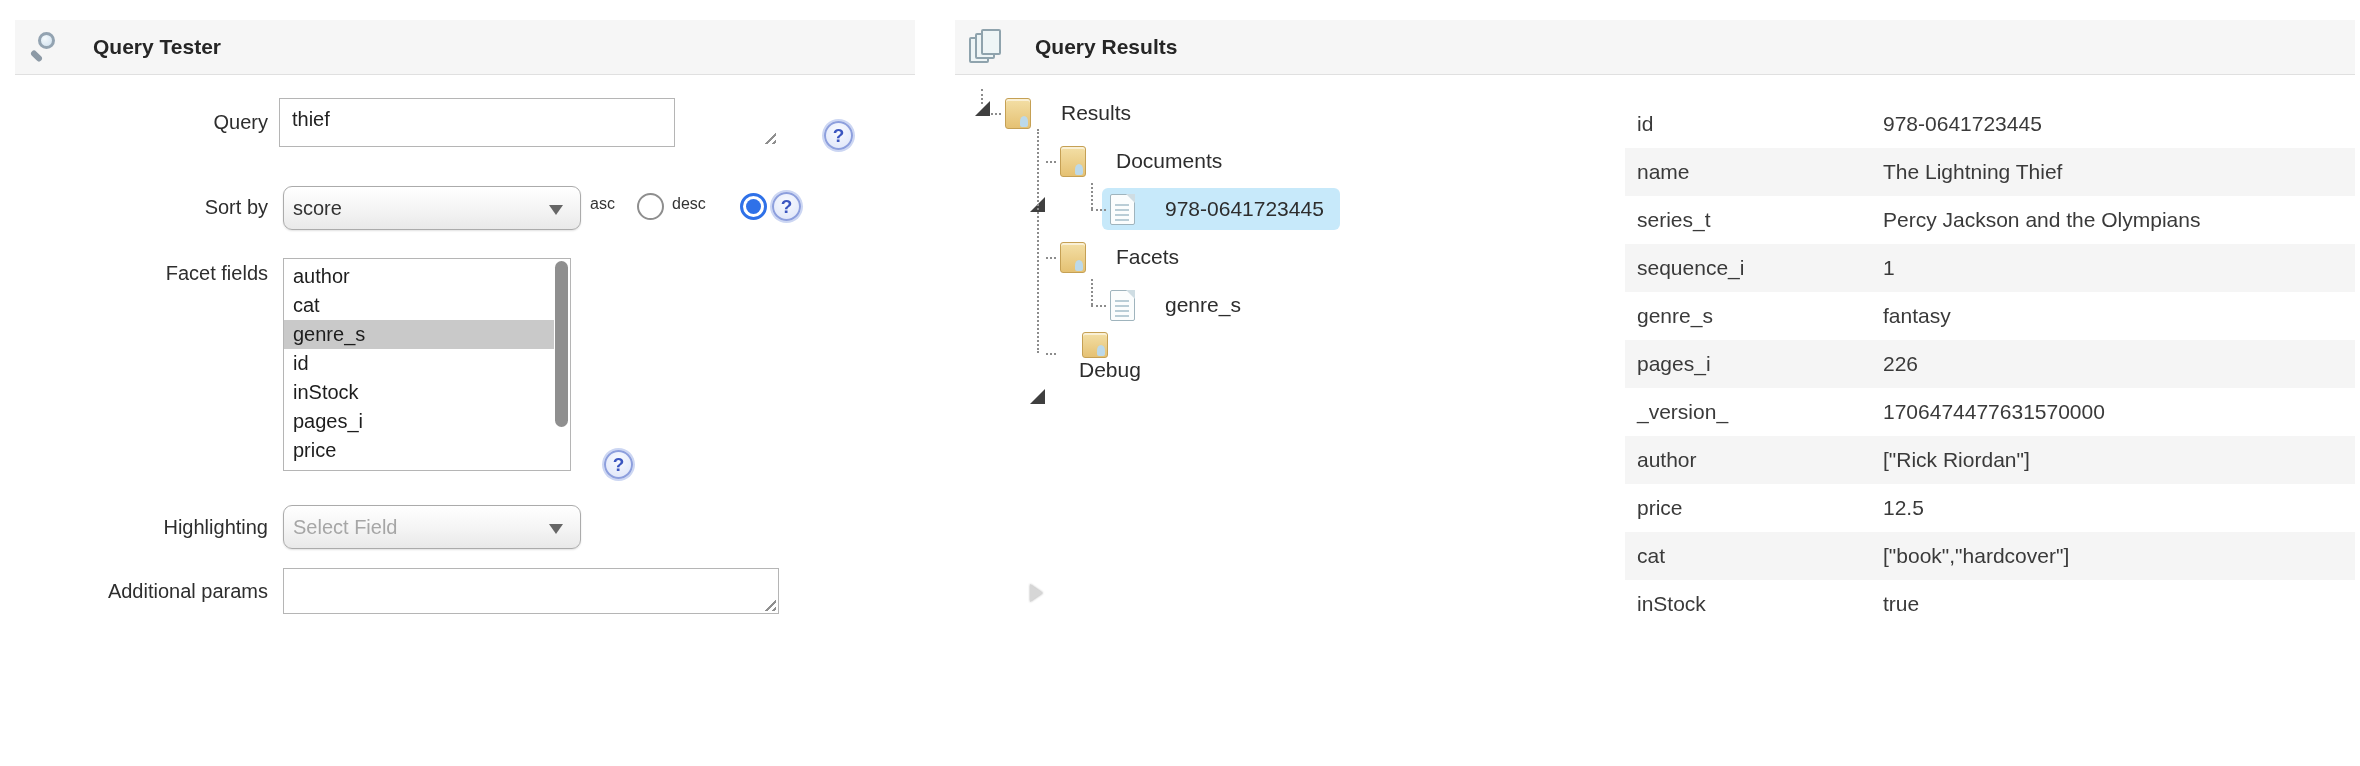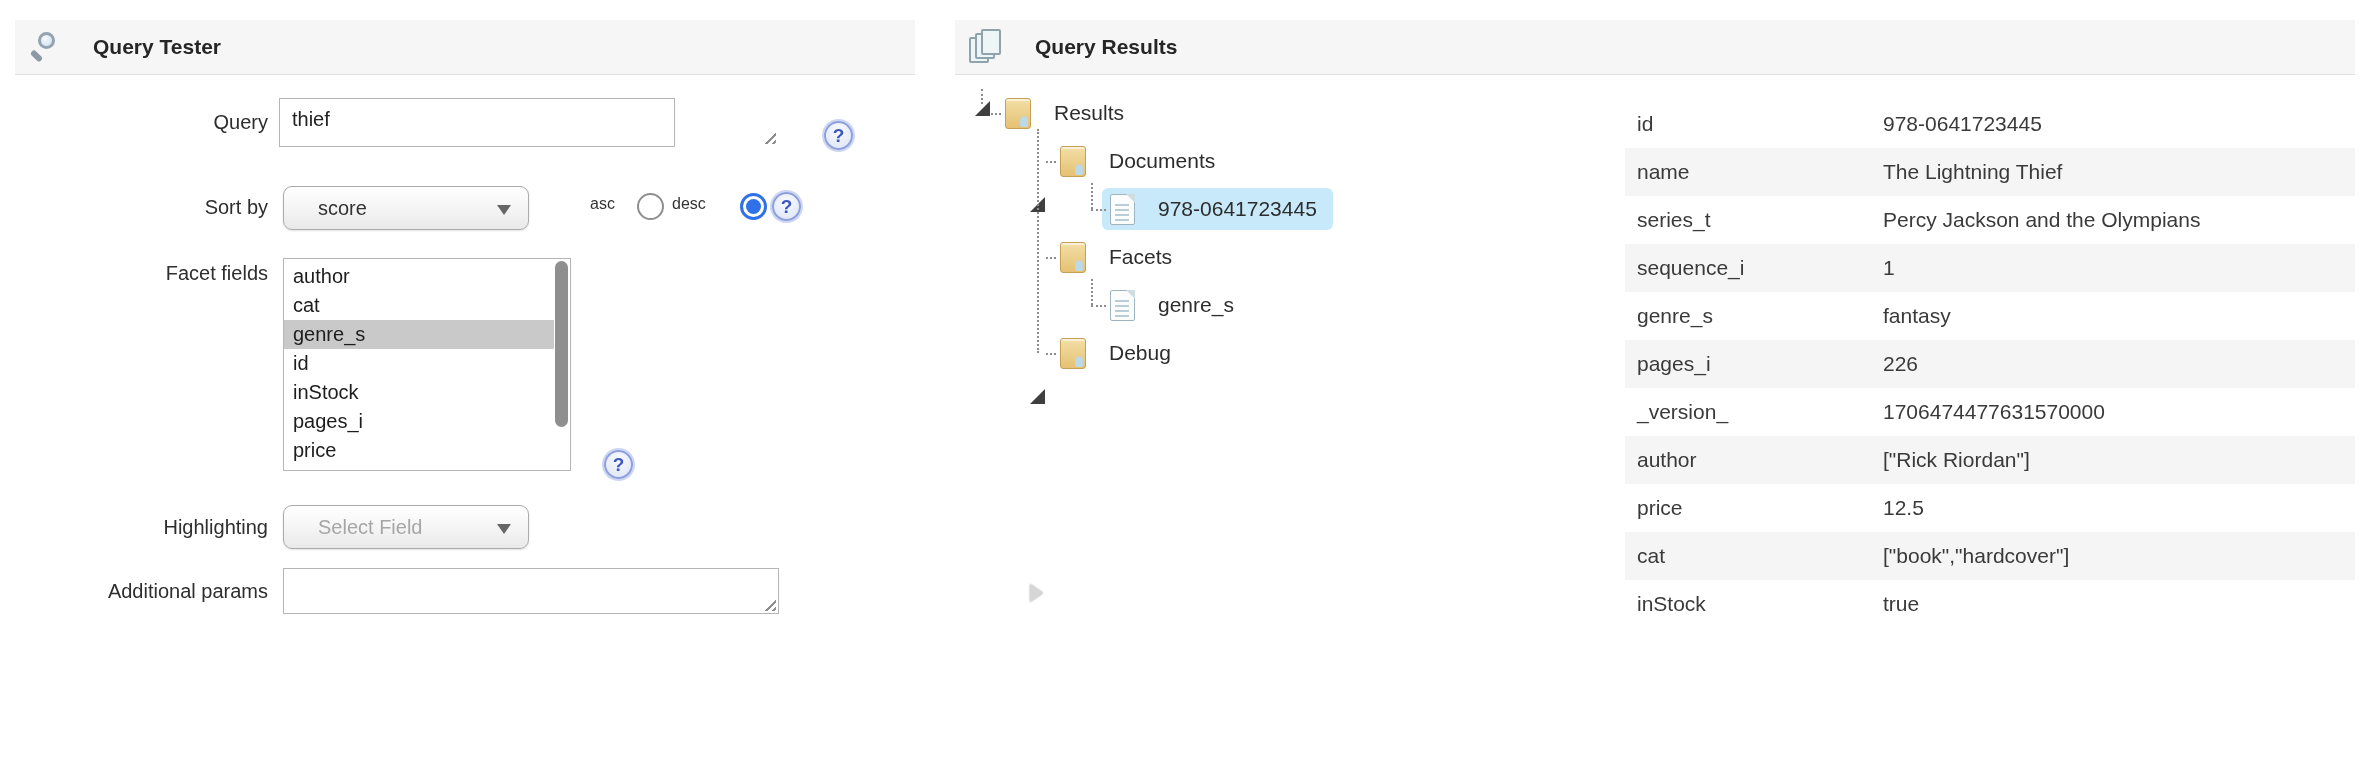--- a/index.html
+++ b/index.html
@@ -33,23 +33,23 @@
   .pages-icon .pg:nth-child(3){left:12px;top:1px}
 
   
   .flabel{position:absolute;left:15px;width:253px;text-align:right;font-size:20px;color:#2e2e2e;white-space:nowrap}
   .ta{position:absolute;border:1px solid #b5b5b5;font-family:"Liberation Sans",sans-serif;font-size:20px;
     padding:9px 12px;resize:none;background:#fff;color:#222;outline:none;overflow:hidden}
   .grip{position:absolute;width:15px;height:15px;
     background:repeating-linear-gradient(135deg,#ffffff 0 3px,#8f8f8f 3px 5px);
     clip-path:polygon(100% 0,100% 100%,0 100%);pointer-events:none}
 
-  .mselect{position:absolute;height:44px;width:246px;border:1px solid #ababab;border-radius:9px;
+  .mselect{position:absolute;height:44px;width:298px;border:1px solid #ababab;border-radius:9px;
     background:linear-gradient(180deg,#ffffff 0%,#f4f4f4 55%,#e9e9e9 100%);
-    box-shadow:0 1px 2px rgba(0,0,0,.12);display:flex;align-items:center;padding-left:34px;
+    box-shadow:0 1px 2px rgba(0,0,0,.12);display:flex;align-items:center;padding-left:9px;
     font-size:20px;color:#333;cursor:default}
   .mselect .sel-arrow{position:absolute;right:17px;top:18px;width:0;height:0;
     border-left:7px solid transparent;border-right:7px solid transparent;border-top:10px solid #666}
   .mselect.placeholder{color:#a6a6a6}
 
   .radio{position:absolute;width:27px;height:27px;border-radius:50%;border:2px solid #8e8e8e;background:#fff}
   .radio.checked{border:3px solid var(--radio-blue)}
   .radio.checked::after{content:"";position:absolute;inset:3px;background:var(--radio-blue);border-radius:50%}
   .inline-lab{position:absolute;font-size:16px;color:#333}
 
@@ -78,21 +78,21 @@
   
   .tree{position:absolute;left:955px;top:89px;width:650px;height:300px}
   .tree-row{position:absolute;left:0;height:48px;width:100%}
   .tri{position:absolute;width:0;height:0}
   .tri.expanded{border-left:15px solid transparent;border-bottom:15px solid #3f3f3f}
   .tri.collapsed{border-top:9px solid transparent;border-bottom:9px solid transparent;border-left:13px solid #d6d6d6;
     filter:drop-shadow(0 0 1px #aaa)}
   .node-pill{position:absolute;top:3px;height:42px;display:flex;align-items:center;border-radius:6px;
     padding:0 16px 0 8px}
   .node-pill.selected{background:var(--selection-blue)}
-  .tree-label{font-size:21px;color:#2d2d2d;white-space:nowrap;margin-left:23px}
+  .tree-label{font-size:21px;color:#2d2d2d;white-space:nowrap;margin-left:30px}
   .folder-icon{position:relative;display:inline-block;width:26px;height:31px;border-radius:3px;
     background:linear-gradient(180deg,#f3dfa6,#e5c173);border:1px solid #c5a054;
     box-shadow:inset 0 2px 0 rgba(255,255,255,.55);flex:0 0 26px}
   .folder-icon::after{content:"";position:absolute;right:2px;bottom:1px;width:8px;height:11px;
     background:#bcd9ea;border-radius:50% 50% 2px 2px}
   .doc-icon{position:relative;display:inline-block;width:25px;height:31px;background:#fbfdfd;
     border:1px solid #9fb4bd;border-radius:2px;flex:0 0 25px}
   .doc-icon::before{content:"";position:absolute;top:-1px;right:-1px;width:0;height:0;
     border-top:9px solid #cfdde3;border-left:9px solid transparent}
   .doc-icon::after{content:"";position:absolute;left:4px;right:5px;top:9px;height:17px;
@@ -205,21 +205,21 @@
       <div class="tree-row" style="top: 192px;">
         <span class="node-pill" style="left: 147px;">
           <span class="doc-icon"></span>
           <span class="tree-label">genre_s</span>
         </span>
       </div>
       <div class="dline-v" style="left: 136px; top: 190px; height: 26px;"></div>
       <div class="dline-h" style="left: 136px; top: 216px; width: 15px;"></div>
       <div class="tree-row" style="top: 240px;">
         <span class="tri collapsed" style="left: 75px; top: 255px;"></span>
-        <span class="node-pill" style="left: 97px;">
+        <span class="node-pill" style="left: 86px; flex-direction: column;">
           <span class="folder-icon"></span>
           <span class="tree-label">Debug</span>
         </span>
       </div>
       <div class="dline-h" style="left: 91px; top: 264px; width: 10px;"></div>
       <div class="dline-v" style="left: 26px; top: 0px; height: 15px;"></div>
       <div class="dline-v" style="left: 82px; top: 40px; height: 224px;"></div>
     </div>
 
   <div class="kv">

